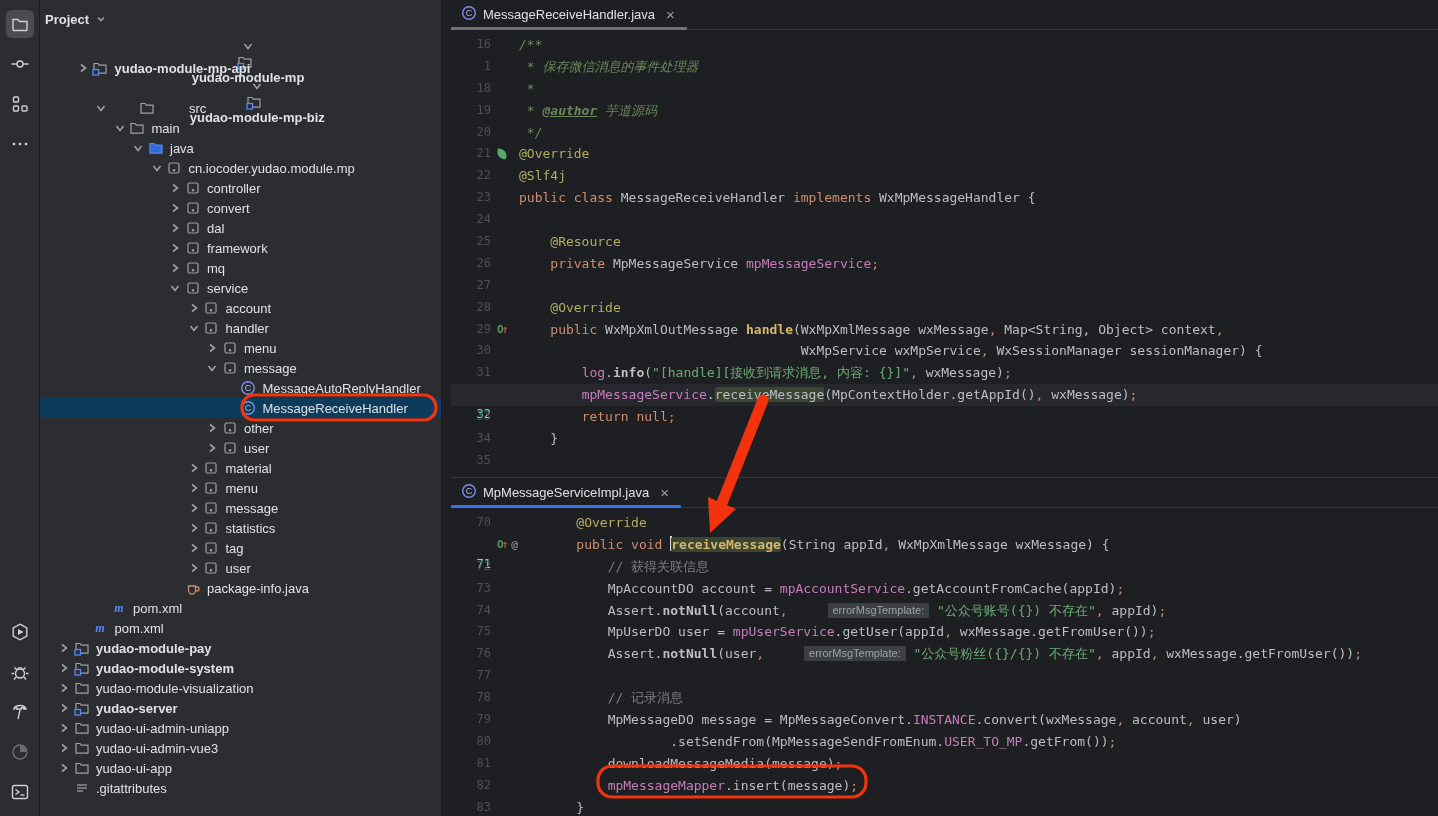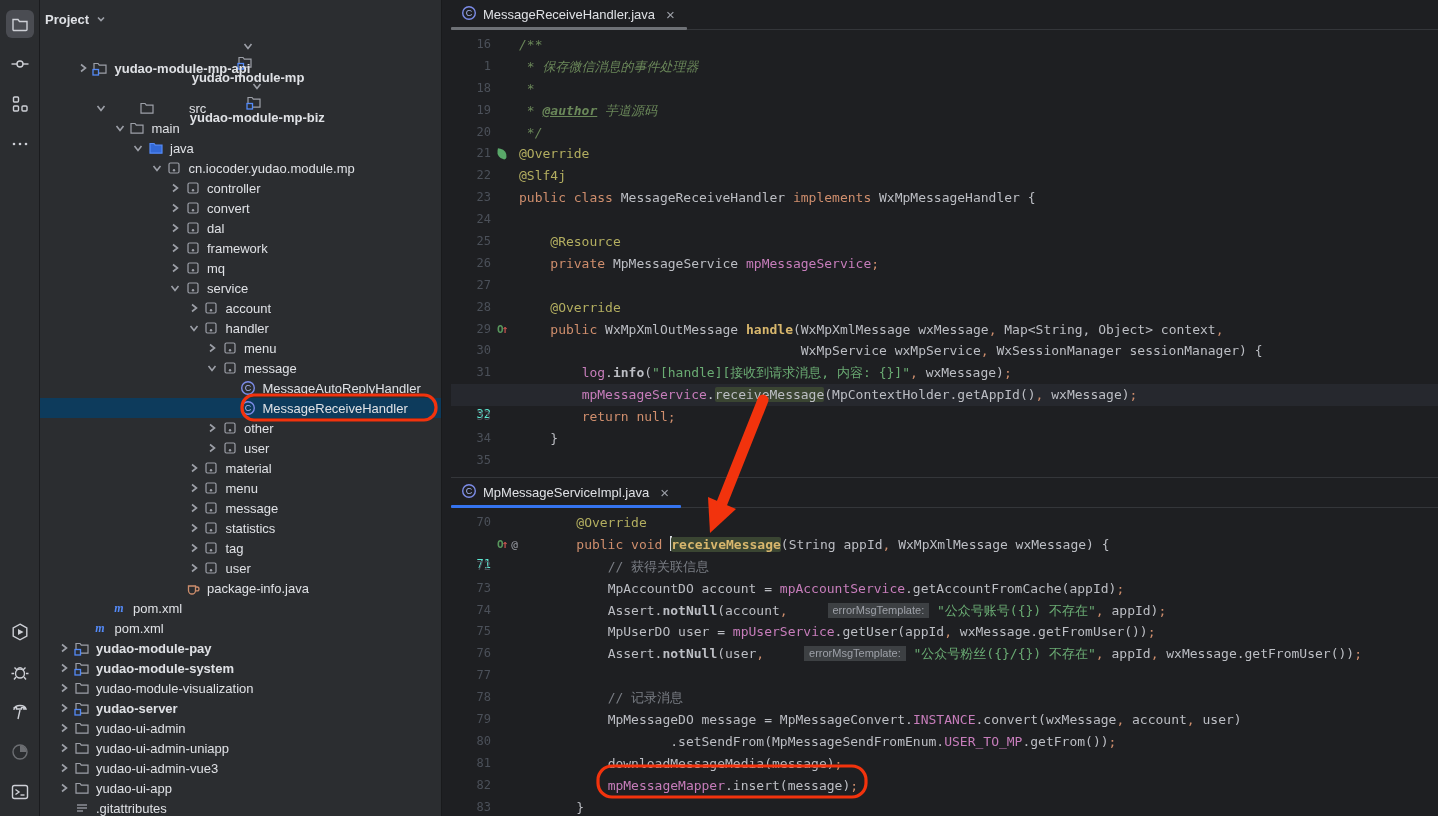--- a/index.html
+++ b/index.html
@@ -594,33 +594,20 @@
           <span class="chev">
             <svg width="10" height="10" viewBox="0 0 10 10">
               <path d="M3 1.5 L7.5 5 L3 8.5"></path>
             </svg>
           </span>
           <span class="ticon">
             <svg width="16" height="16" viewBox="0 0 16 16">
               <path d="M2 3.5 h4 l1.3 1.7 H14 v8 H2 Z" fill="none" stroke="#9DA0A8" stroke-width="1.2"></path>
             </svg>
           </span>
-          <span class="tlabel">yudao-ui-admin</span>
-        </div>
-        <div class="tree-row" style="padding-left: 24px;">
-          <span class="chev">
-            <svg width="10" height="10" viewBox="0 0 10 10">
-              <path d="M3 1.5 L7.5 5 L3 8.5"></path>
-            </svg>
-          </span>
-          <span class="ticon">
-            <svg width="16" height="16" viewBox="0 0 16 16">
-              <path d="M2 3.5 h4 l1.3 1.7 H14 v8 H2 Z" fill="none" stroke="#9DA0A8" stroke-width="1.2"></path>
-            </svg>
-          </span>
           <span class="tlabel">yudao-ui-admin-uniapp</span>
         </div>
         <div class="tree-row" style="padding-left: 24px;">
           <span class="chev">
             <svg width="10" height="10" viewBox="0 0 10 10">
               <path d="M3 1.5 L7.5 5 L3 8.5"></path>
             </svg>
           </span>
           <span class="ticon">
             <svg width="16" height="16" viewBox="0 0 16 16">

